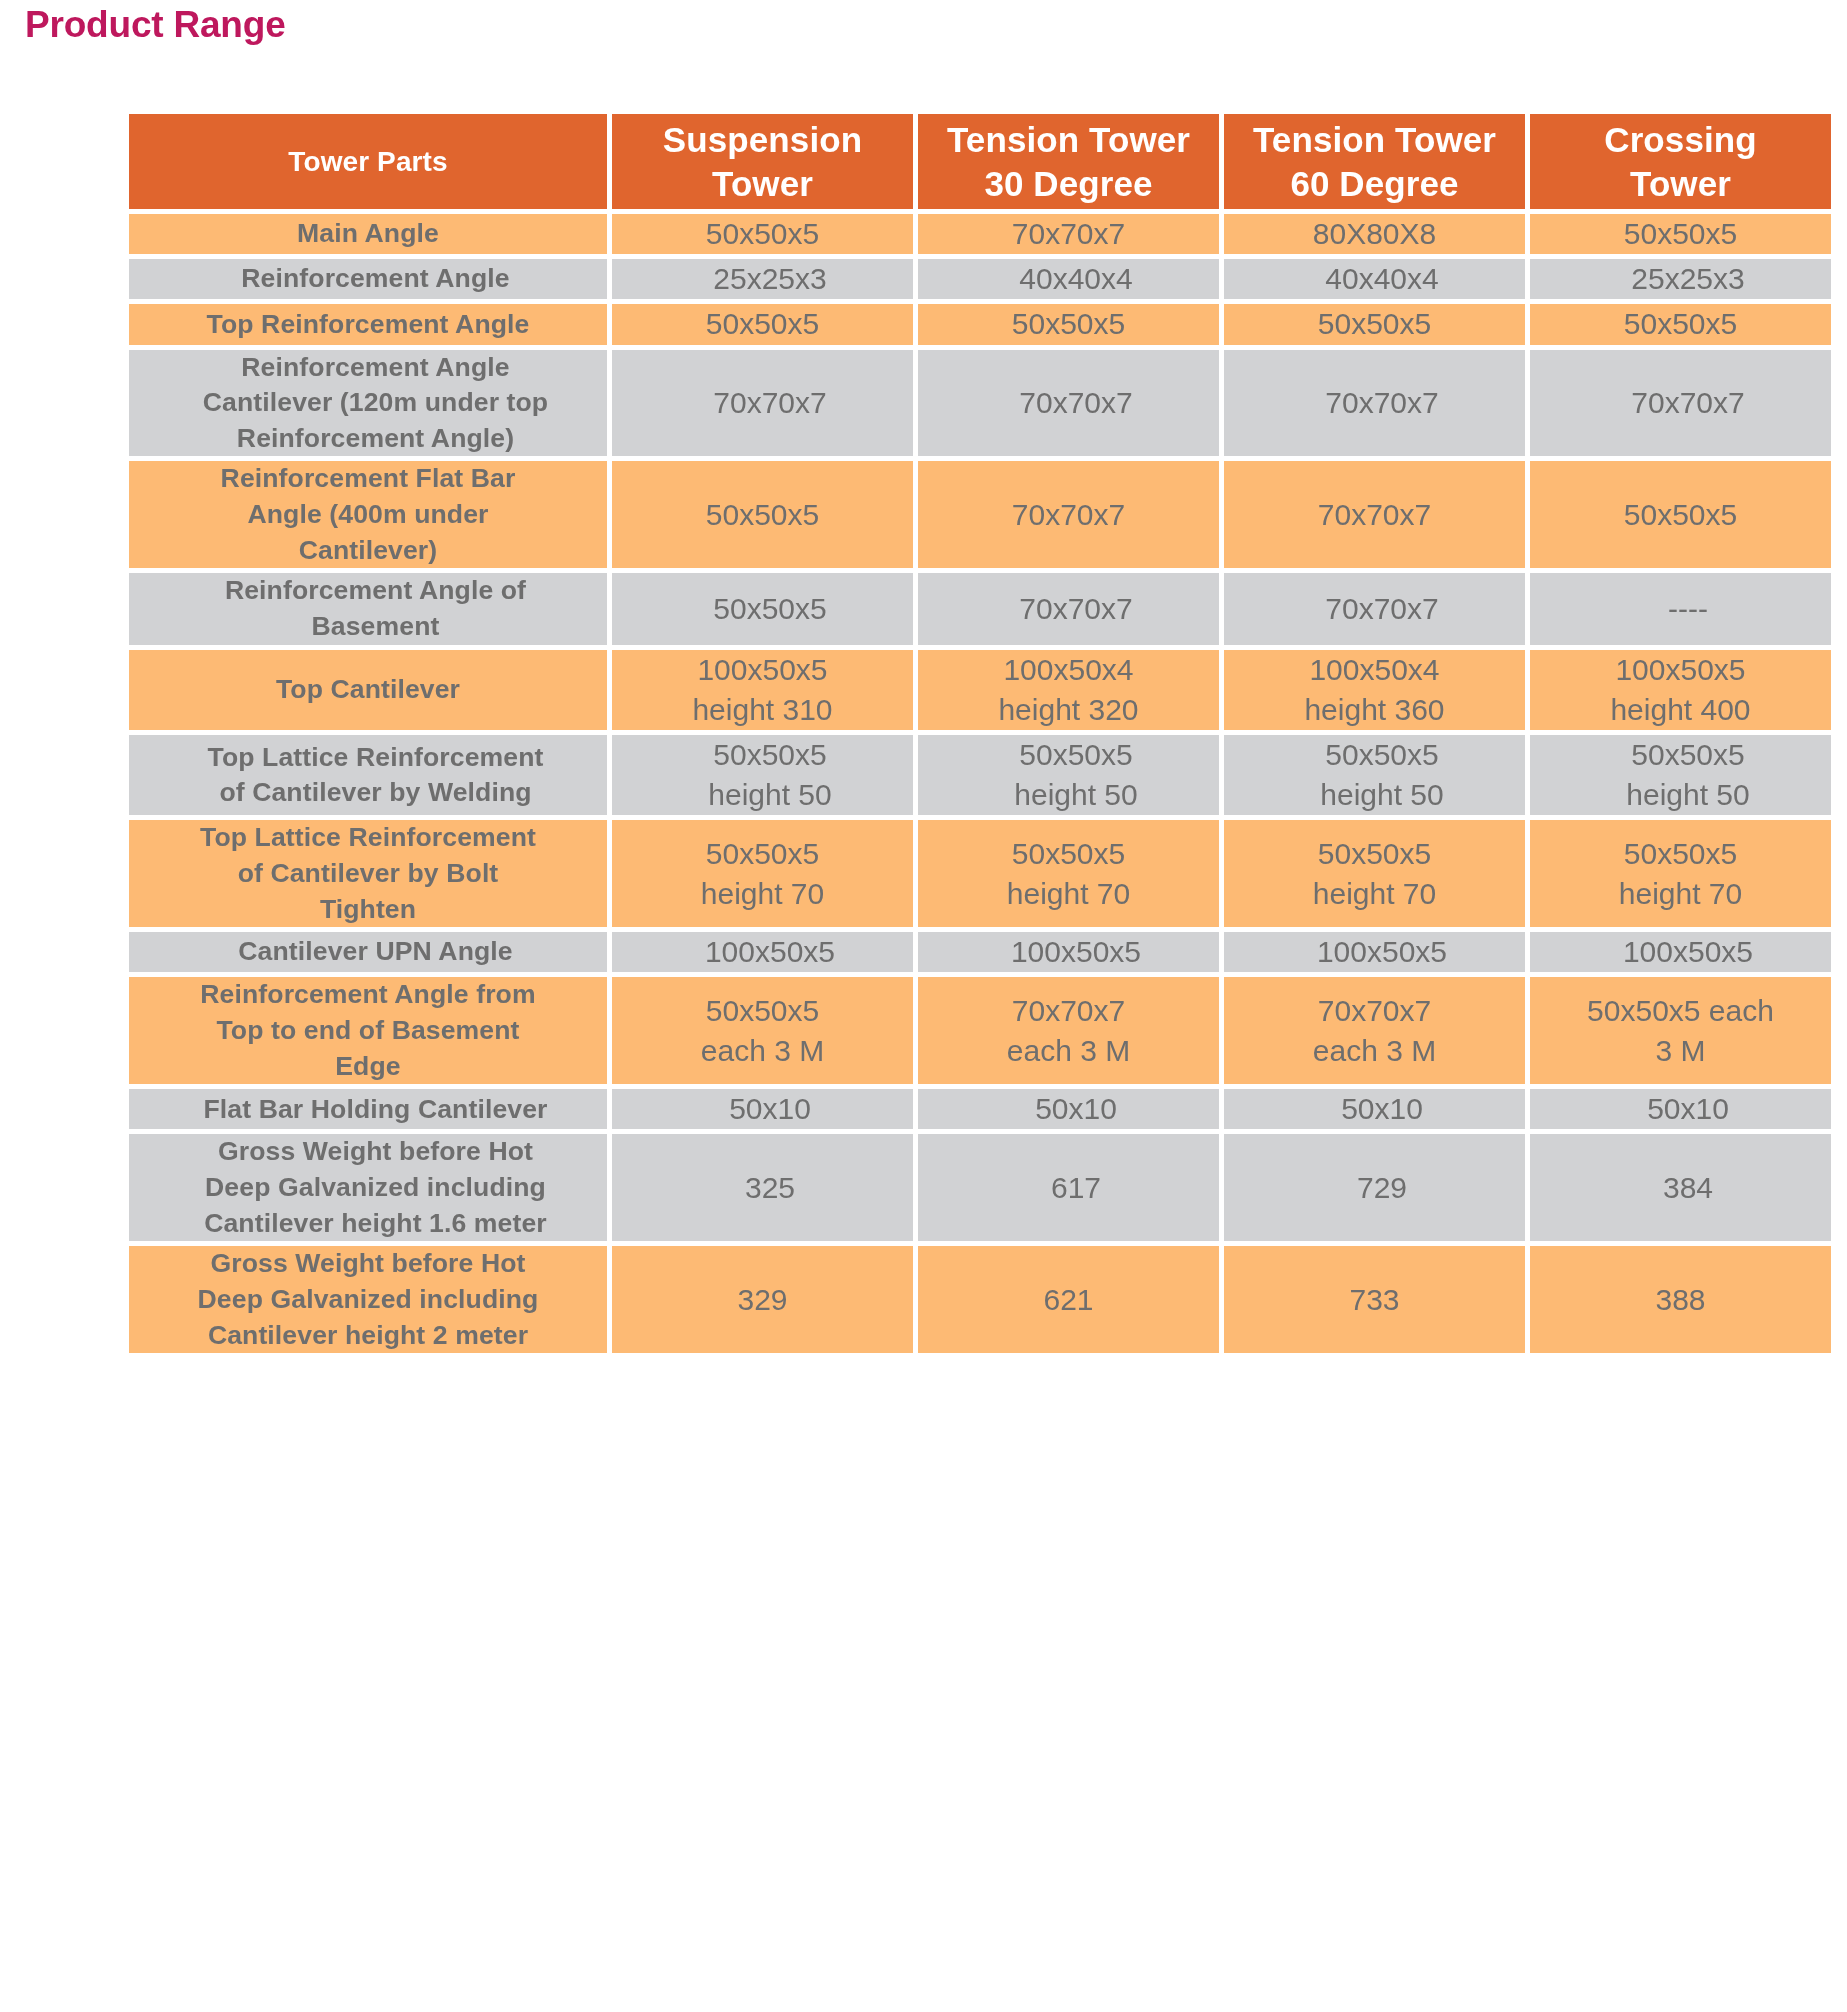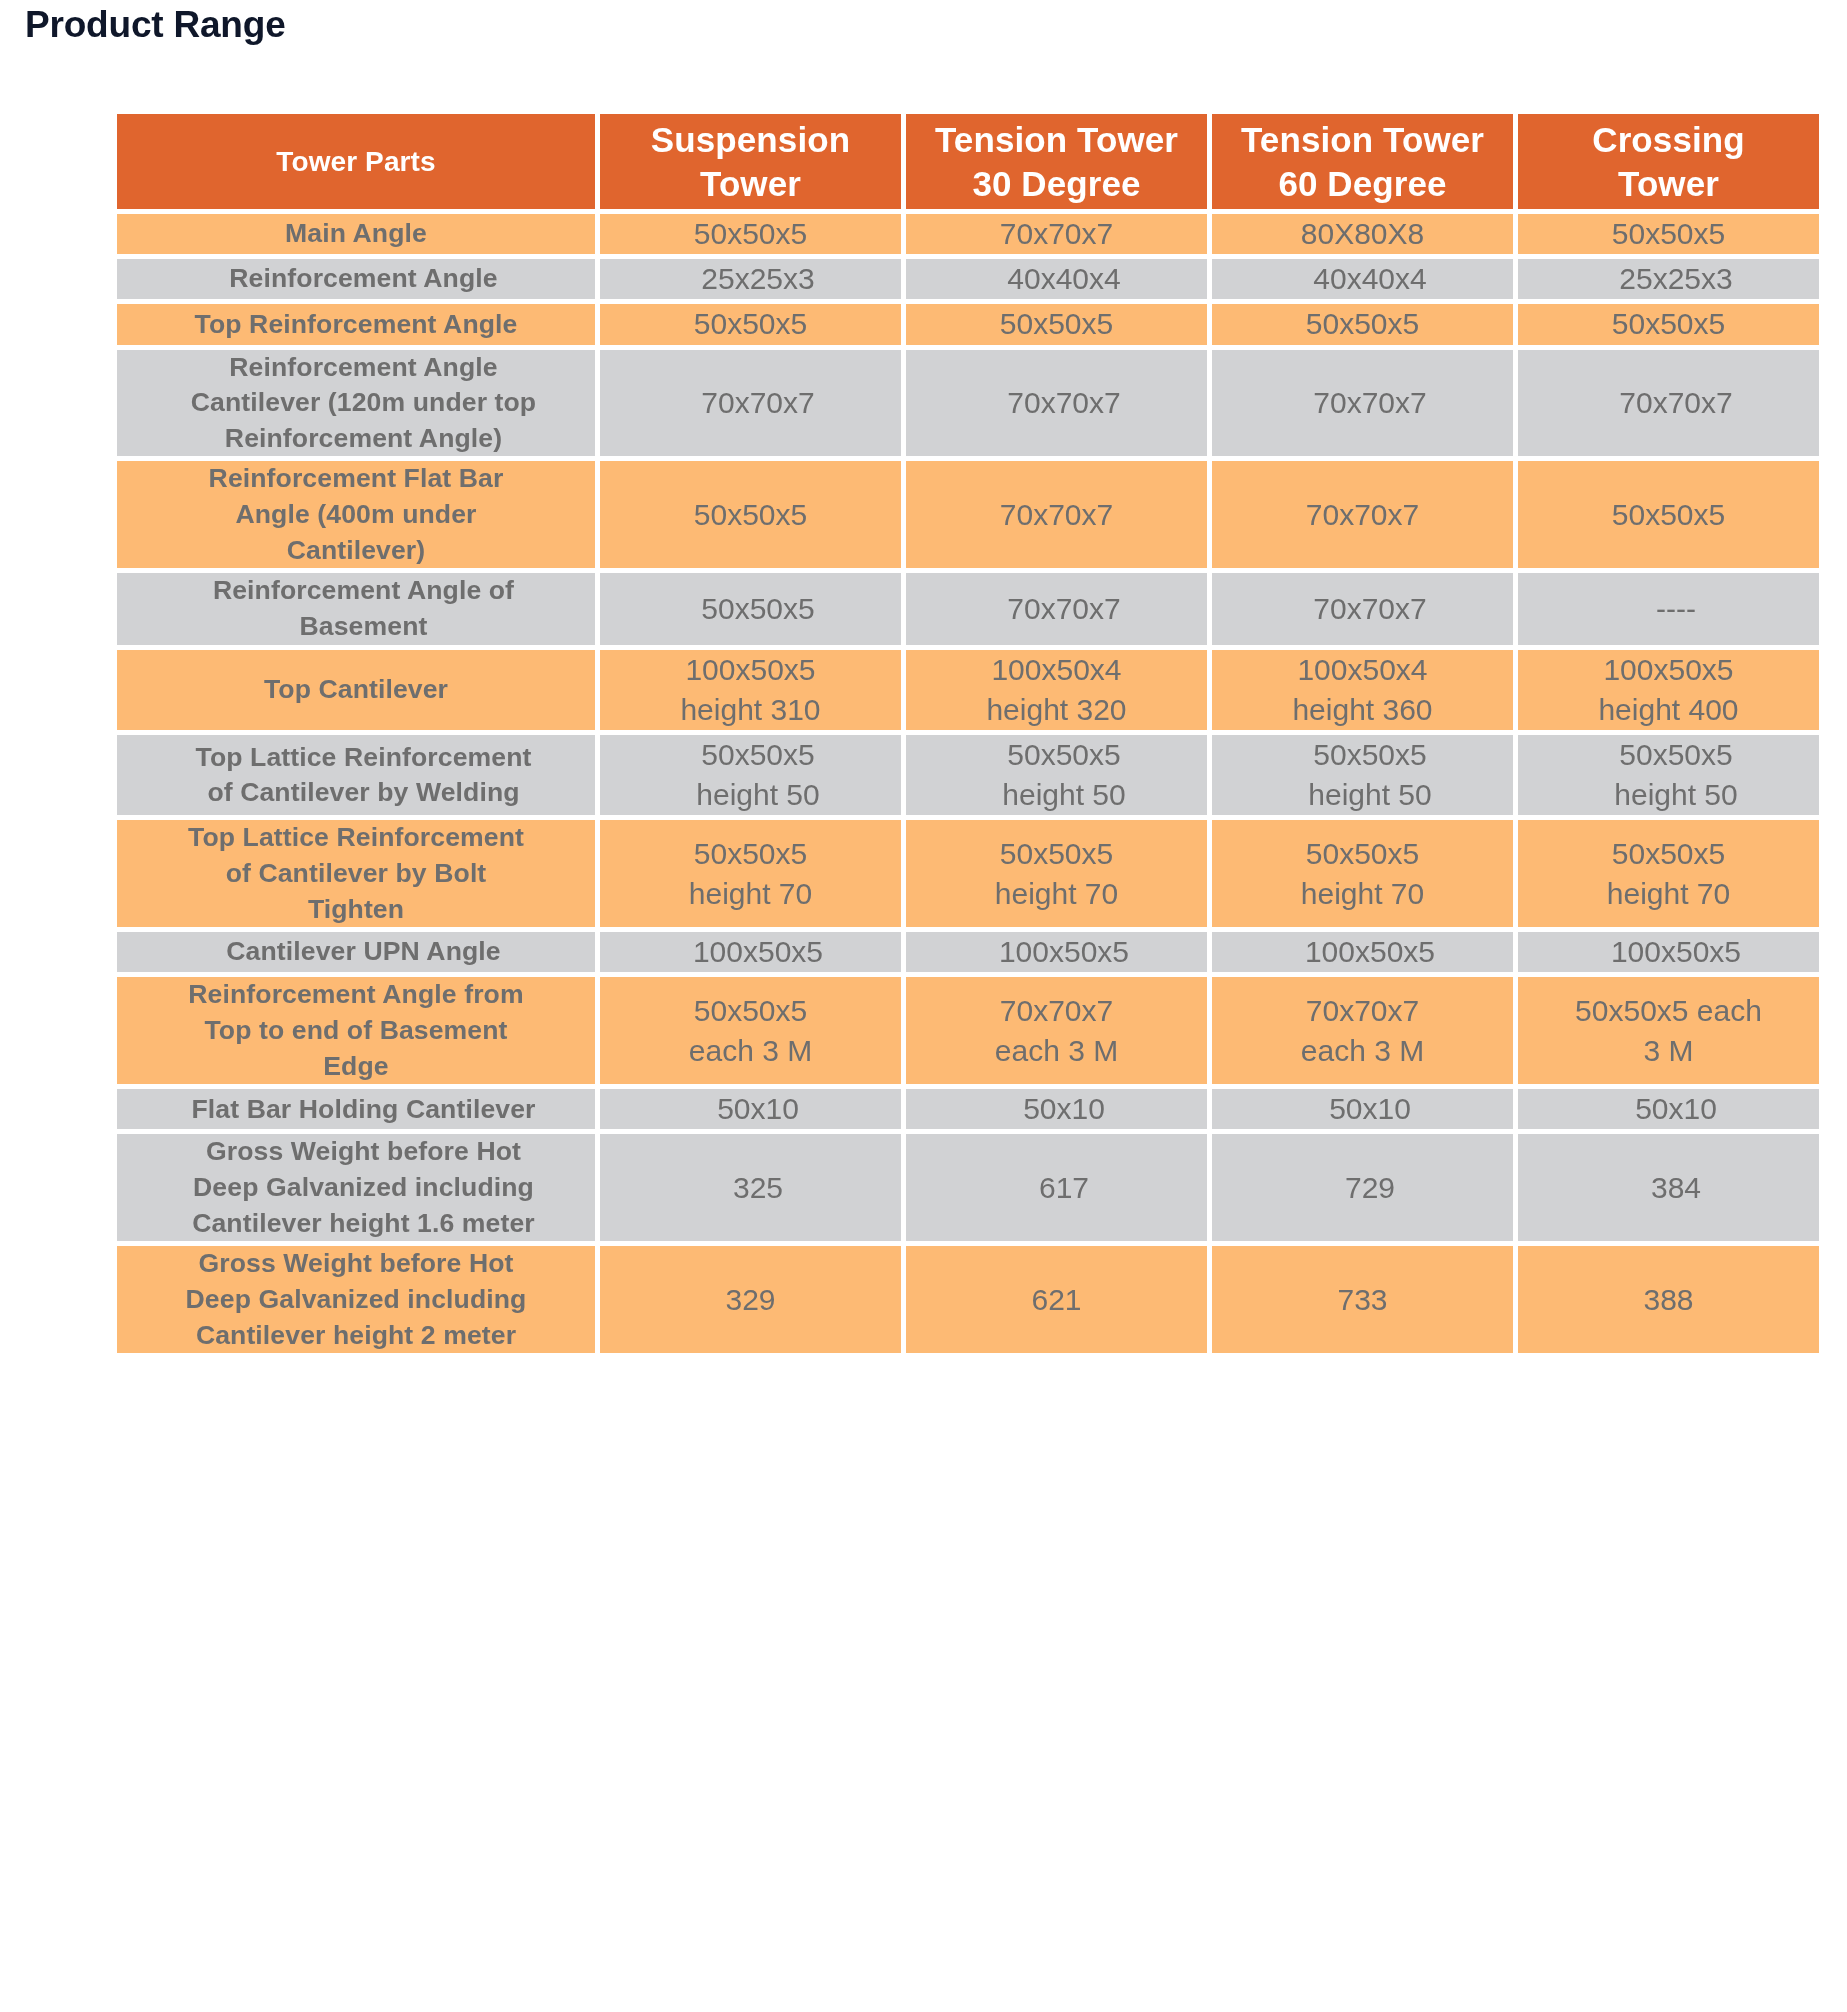--- a/index.html
+++ b/index.html
@@ -20,27 +20,27 @@
     width: 1848px;
     height: 2012px;
     box-sizing: border-box;
   }
   .page-title {
     position: absolute;
     left: 25px;
     top: 5px;
     font-size: 37px;
     font-weight: bold;
-    color: #0f172a;
+    color: #be185d;
     letter-spacing: -0.2px;
     line-height: 1.1;
   }
   .table-wrap {
     position: absolute;
-    left: 112px;
+    left: 124px;
     top: 109px;
     width: 1699px;
   }
   table.product-table {
     border-collapse: separate;
     border-spacing: 5.8px 5.8px;
     width: 1699px;
     table-layout: fixed;
     margin: 0;
   }

